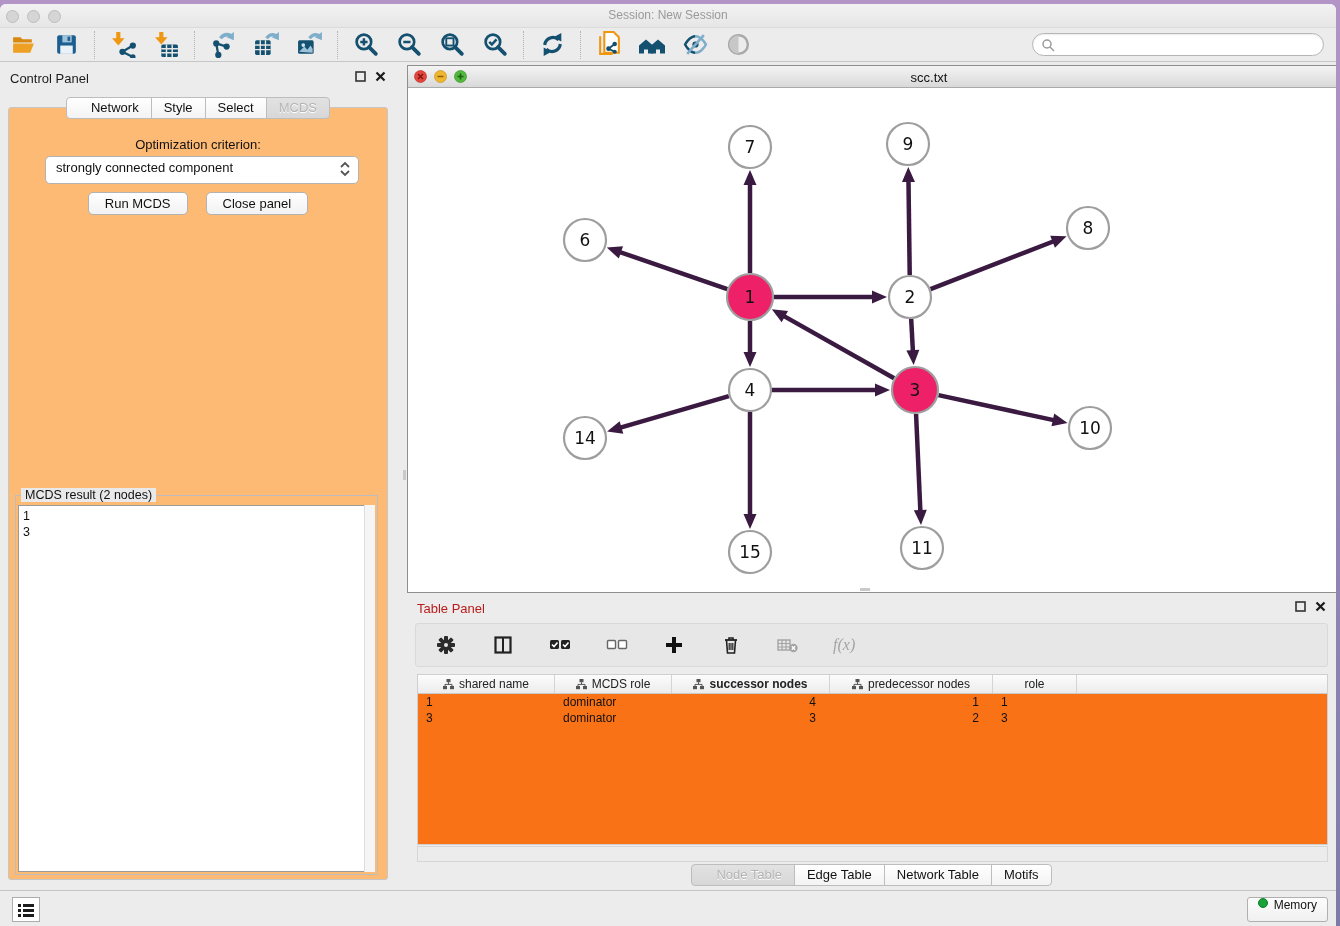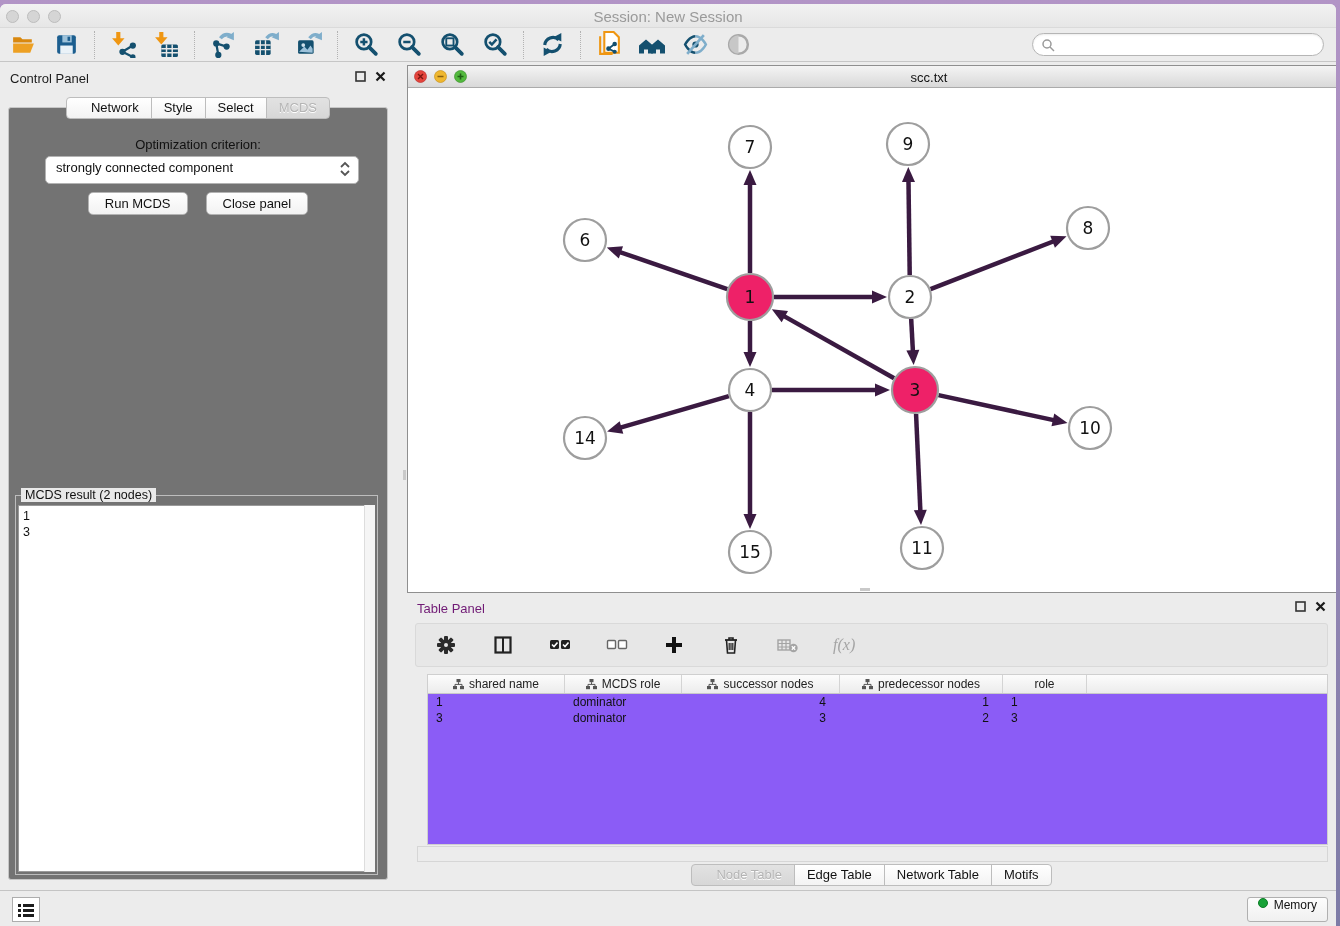--- a/index.html
+++ b/index.html
@@ -9,21 +9,21 @@
     background:linear-gradient(#b294c6, #7d7ba6); }
   .app { position:absolute; left:0; top:4px; width:1336px; height:922px;
     background:#ececec; border-radius:6px 6px 0 0; overflow:hidden; }
 
   
   .titlebar { position:absolute; left:0; top:0; width:100%; height:24px;
     background:linear-gradient(#f2f2f2,#e6e6e6); border-bottom:1px solid #dadada; }
   .tl-group { position:absolute; left:6px; top:6px; display:flex; gap:8px; }
   .tl { width:13px; height:13px; border-radius:50%; background:#d5d5d5; border:1px solid #bcbcbc; }
   .win-title { position:absolute; left:0; right:0; top:4px; text-align:center;
-    font-size:15px; color:#9a9a9a; }
+    font-size:12px; color:#9a9a9a; }
 
   
   .toolbar { position:absolute; left:0; top:24px; width:100%; height:34px;
     background:#ececec; border-bottom:1px solid #c6c6c6;
     display:flex; align-items:center; padding:0 12px 0 8px; gap:13px; }
   .tbtn { width:30px; height:30px; display:flex; align-items:center; justify-content:center; }
   .tsep { width:1px; height:28px; border-left:1px dotted #b2b2b2; }
   .searchbox { margin-left:auto; width:292px; height:23px; background:#fff;
     border:1px solid #b5b5b5; border-radius:12px; display:flex; align-items:center;
     padding:0 8px; box-shadow:inset 0 1px 2px rgba(0,0,0,.08); }
@@ -38,21 +38,21 @@
   .panel-btns { position:absolute; right:10px; top:6px; display:flex; gap:9px; align-items:center; }
   .cp-tabs { position:absolute; top:32px; left:0; right:0; text-align:center; z-index:2; white-space:nowrap; }
   .seg-tab { display:inline-block; padding:2px 12px 3px; font-size:13px; color:#111;
     background:linear-gradient(#ffffff,#f3f3f3); border:1px solid #bdbdbd; margin-left:-1px;
     cursor:default; }
   .seg-tab:first-child { border-radius:4px 0 0 4px; margin-left:0;padding-left:24px; }
   .seg-tab:last-child { border-radius:0 4px 4px 0; }
   .seg-tab.selected { background:linear-gradient(#e2e2e2,#d7d7d7); color:#b4b4b4;
     text-shadow:0 1px 0 #fff; }
   .cp-body { position:absolute; top:42px; left:8px; right:8px; bottom:2px;
-    background:#737373; border:1px solid #c6c6c6; border-radius:3px; }
+    background:#fdba74; border:1px solid #c6c6c6; border-radius:3px; }
   .opt-label { position:absolute; top:29px; left:0; right:0; text-align:center;
     font-size:13px; color:#111; }
   .dropdown { position:absolute; top:48px; left:36px; right:28px; height:28px;
     background:#fff; border:1px solid #b3b3b3; border-radius:5px;
     font-size:13px; line-height:22px; padding:0 26px 0 10px; color:#111; }
   .dd-stepper { position:absolute; right:7px; top:3px; }
   .btn-row { position:absolute; top:84px; left:0; right:0; display:flex;
     justify-content:center; gap:18px; }
   .pbtn { height:23px; padding:0 16px; background:linear-gradient(#ffffff,#f2f2f2);
     border:1px solid #b3b3b3; border-radius:5px; font-size:13px; color:#111;
@@ -74,29 +74,29 @@
     background:linear-gradient(#f4f4f4,#d9d9d9); border-bottom:1px solid #ababab; }
   .nw-lights { position:absolute; left:6px; top:4px; display:flex; gap:7px; }
   .nw-title { position:absolute; left:0; right:0; top:4px; text-align:center;
     font-size:13px; color:#111; }
   .net-canvas { position:absolute; left:0; top:22px; width:927px; height:504px; background:#fff; }
   .grip-bottom { position:absolute; left:452px; bottom:1px; width:10px; height:3px; background:#c9c9c9; }
   .grip-left { position:absolute; left:-5px; top:404px; width:3px; height:10px; background:#c9c9c9; }
 
   
   .table-panel { position:absolute; left:407px; top:531px; width:929px; height:295px; }
-  .tp-header { position:absolute; left:10px; top:8px; font-size:13px; color:#701a75; }
+  .tp-header { position:absolute; left:10px; top:8px; font-size:13px; color:#b91c1c; }
   .tp-toolbar { position:absolute; left:8px; right:8px; top:30px; height:44px;
     background:#e7e7e7; border:1px solid #d9d9d9; border-radius:3px;
     display:flex; align-items:center; gap:33px; padding-left:18px; }
   .ttbtn { display:flex; align-items:center; justify-content:center; width:24px; height:24px; }
   .fx-label { font-size:16px; font-style:italic; color:#a4a4a4;
     font-family:"Liberation Serif", serif; }
   .tp-table { position:absolute; left:10px; right:8px; top:81px; bottom:43px;
-    background:#8b5cf6; border:1px solid #cfcfcf; overflow:hidden;margin-left:10px; }
+    background:#f97316; border:1px solid #cfcfcf; overflow:hidden; }
   .thead { display:flex; height:19px; background:linear-gradient(#fcfcfc,#ececec);
     border-bottom:1px solid #c9c9c9; }
   .th { display:flex; align-items:center; justify-content:center; gap:5px;
     font-size:12px; color:#222; border-right:1px solid #d4d4d4; overflow:hidden; }
   .tr { display:flex; height:16px; }
   .td { font-size:12px; color:#111; line-height:16px; overflow:hidden; white-space:nowrap; }
   .hscroll { position:absolute; left:10px; right:8px; bottom:26px; height:16px;
     background:#ececec; border:1px solid #d6d6d6; }
   .tp-tabs { position:absolute; left:0; right:0; bottom:2px; text-align:center; white-space:nowrap; }
 
@@ -469,21 +469,21 @@
                 <svg width="11" height="11" viewBox="0 0 11 11">
                   <g fill="#555">
                     <rect x="3.5" y="0" width="4" height="3.2"></rect>
                     <rect x="0" y="7" width="4" height="3.2"></rect>
                     <rect x="7" y="7" width="4" height="3.2"></rect>
                   </g>
                   <path d="M5.5 3.2v2.2M2 7V5.4h7V7" fill="none" stroke="#555" stroke-width="1"></path>
                 </svg>
                 <span>MCDS role</span>
               </div>
-              <div class="th" style="width: 158px;">
+              <div class="th" style="width: 158px; font-weight: bold;">
                 <svg width="11" height="11" viewBox="0 0 11 11">
                   <g fill="#555">
                     <rect x="3.5" y="0" width="4" height="3.2"></rect>
                     <rect x="0" y="7" width="4" height="3.2"></rect>
                     <rect x="7" y="7" width="4" height="3.2"></rect>
                   </g>
                   <path d="M5.5 3.2v2.2M2 7V5.4h7V7" fill="none" stroke="#555" stroke-width="1"></path>
                 </svg>
                 <span>successor nodes</span>
               </div>

